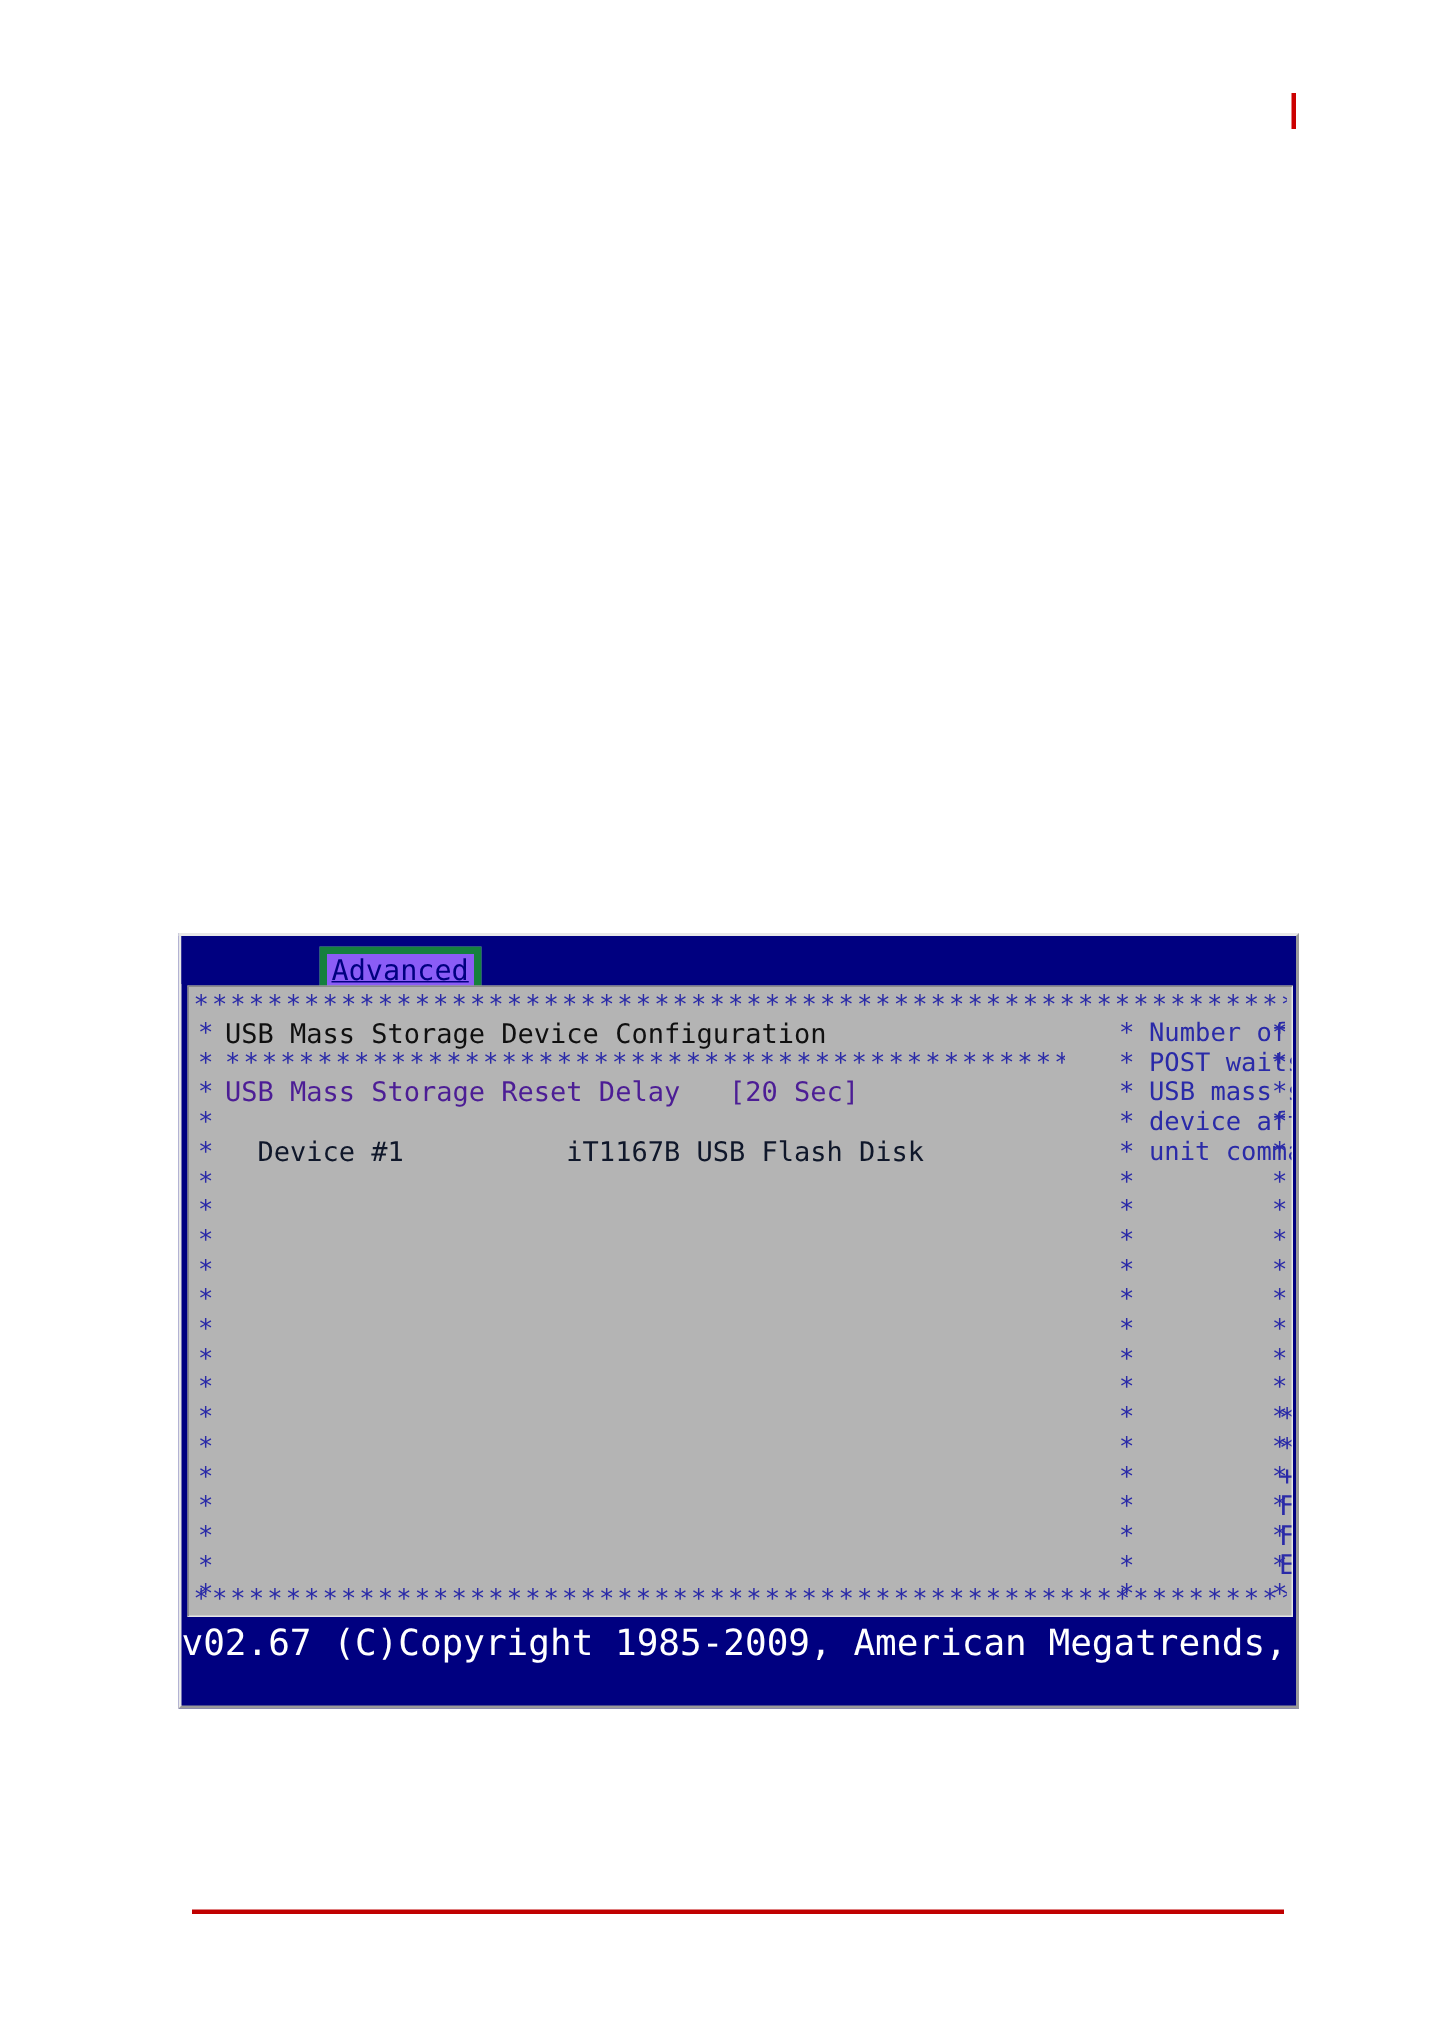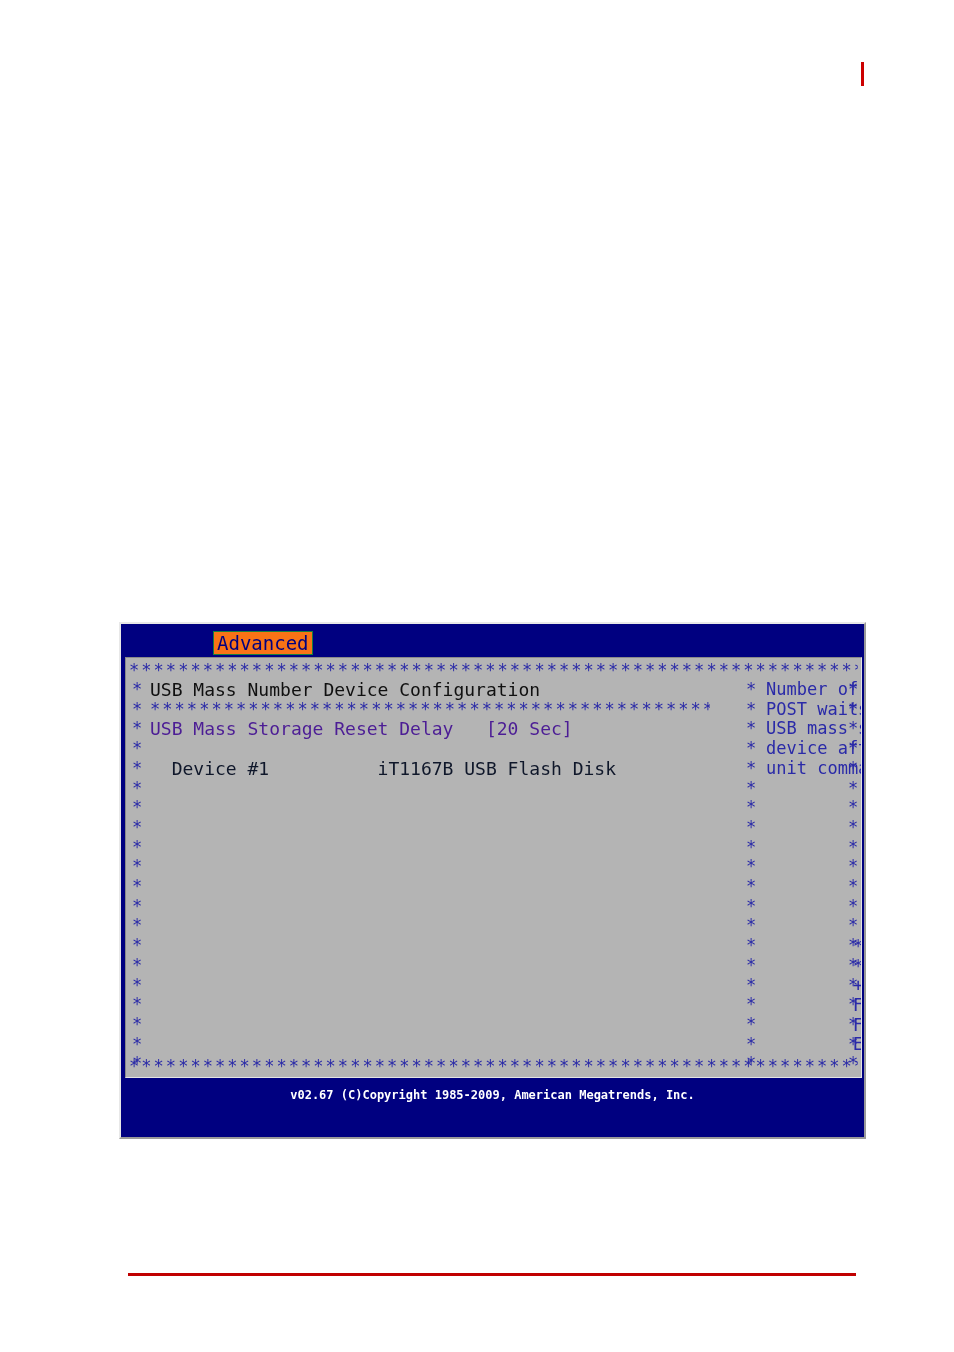--- a/index.html
+++ b/index.html
@@ -52,28 +52,29 @@
   
   .bios-menubar {
     position: relative;
     height: 32px;
     background: #000080;
   }
   .menu-tab {
     position: absolute;
     left: 92px;
     top: 7px;
-    background: #f97316;
+    background: #8b5cf6;
     color: #000080;
     font-size: 19px;
     line-height: 22px;
     padding: 0 3px;
     letter-spacing: 0px;
-    border: 1px solid #15803d;
+    border: 5px solid #15803d;
     white-space: nowrap;
+    text-decoration: underline;
   }
 
   
   .bios-panel {
     position: absolute;
     left: 4px;
     top: 33px;
     width: 737px;
     height: 421px;
     background: #b4b4b4;
@@ -151,24 +152,23 @@
   }
 
   
   .bios-footer {
     position: absolute;
     left: 0;
     top: 460px;
     width: 100%;
     text-align: center;
     color: #ffffff;
-    font-size: 12px;
+    font-size: 24px;
     line-height: 22px;
     white-space: pre;
-    font-weight: bold;
   }
 
   
   .legend-line {
     height: 19.7px;
     line-height: 19.7px;
     font-size: 18px;
     color: #2a2aa8;
     white-space: pre;
   }
@@ -250,21 +250,21 @@
 *
 *
 *
 *
 *
 *
 *
 *</div>
 
     <div class="left-col">
-      <div class="line title">USB Mass Number Device Configuration</div>
+      <div class="line title">USB Mass Storage Device Configuration</div>
 
       <div class="sep-row">************************************************</div>
 
       <div class="line selected">USB Mass Storage Reset Delay   [20 Sec]</div>
 
       <div class="line blank">&nbsp;</div>
 
       <div class="line disabled">  Device #1          iT1167B USB Flash Disk</div>
 
     </div>

